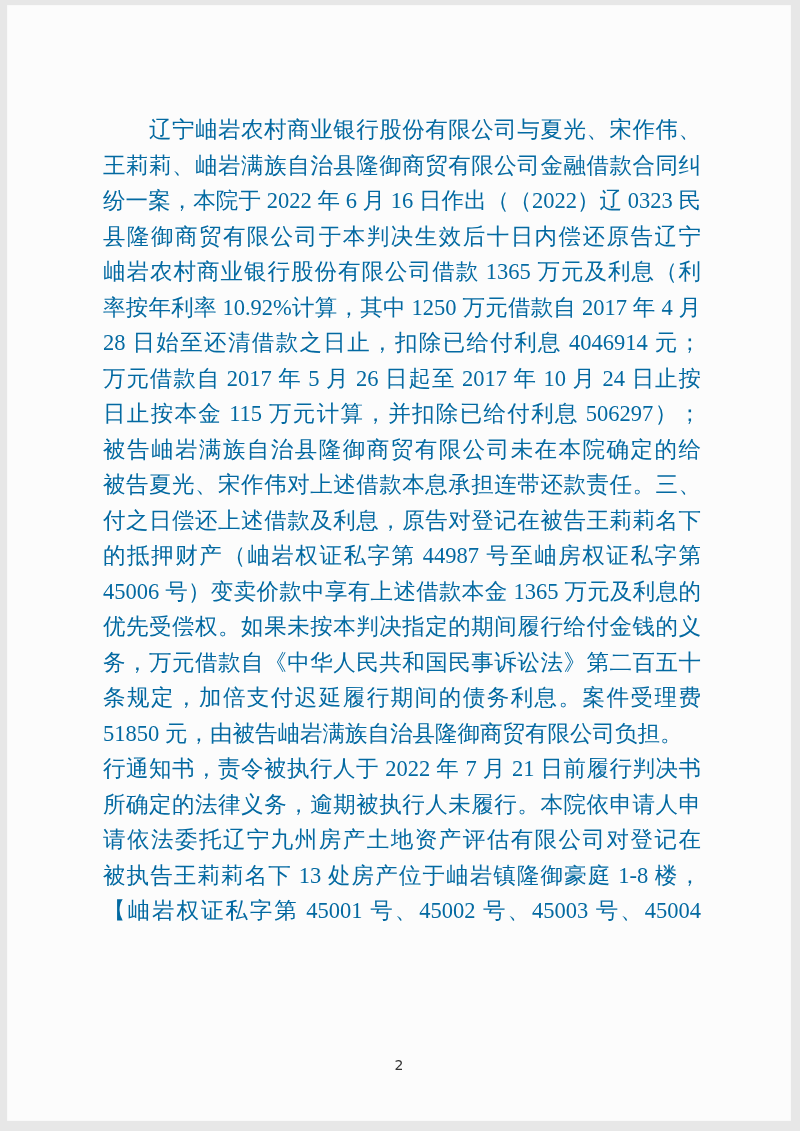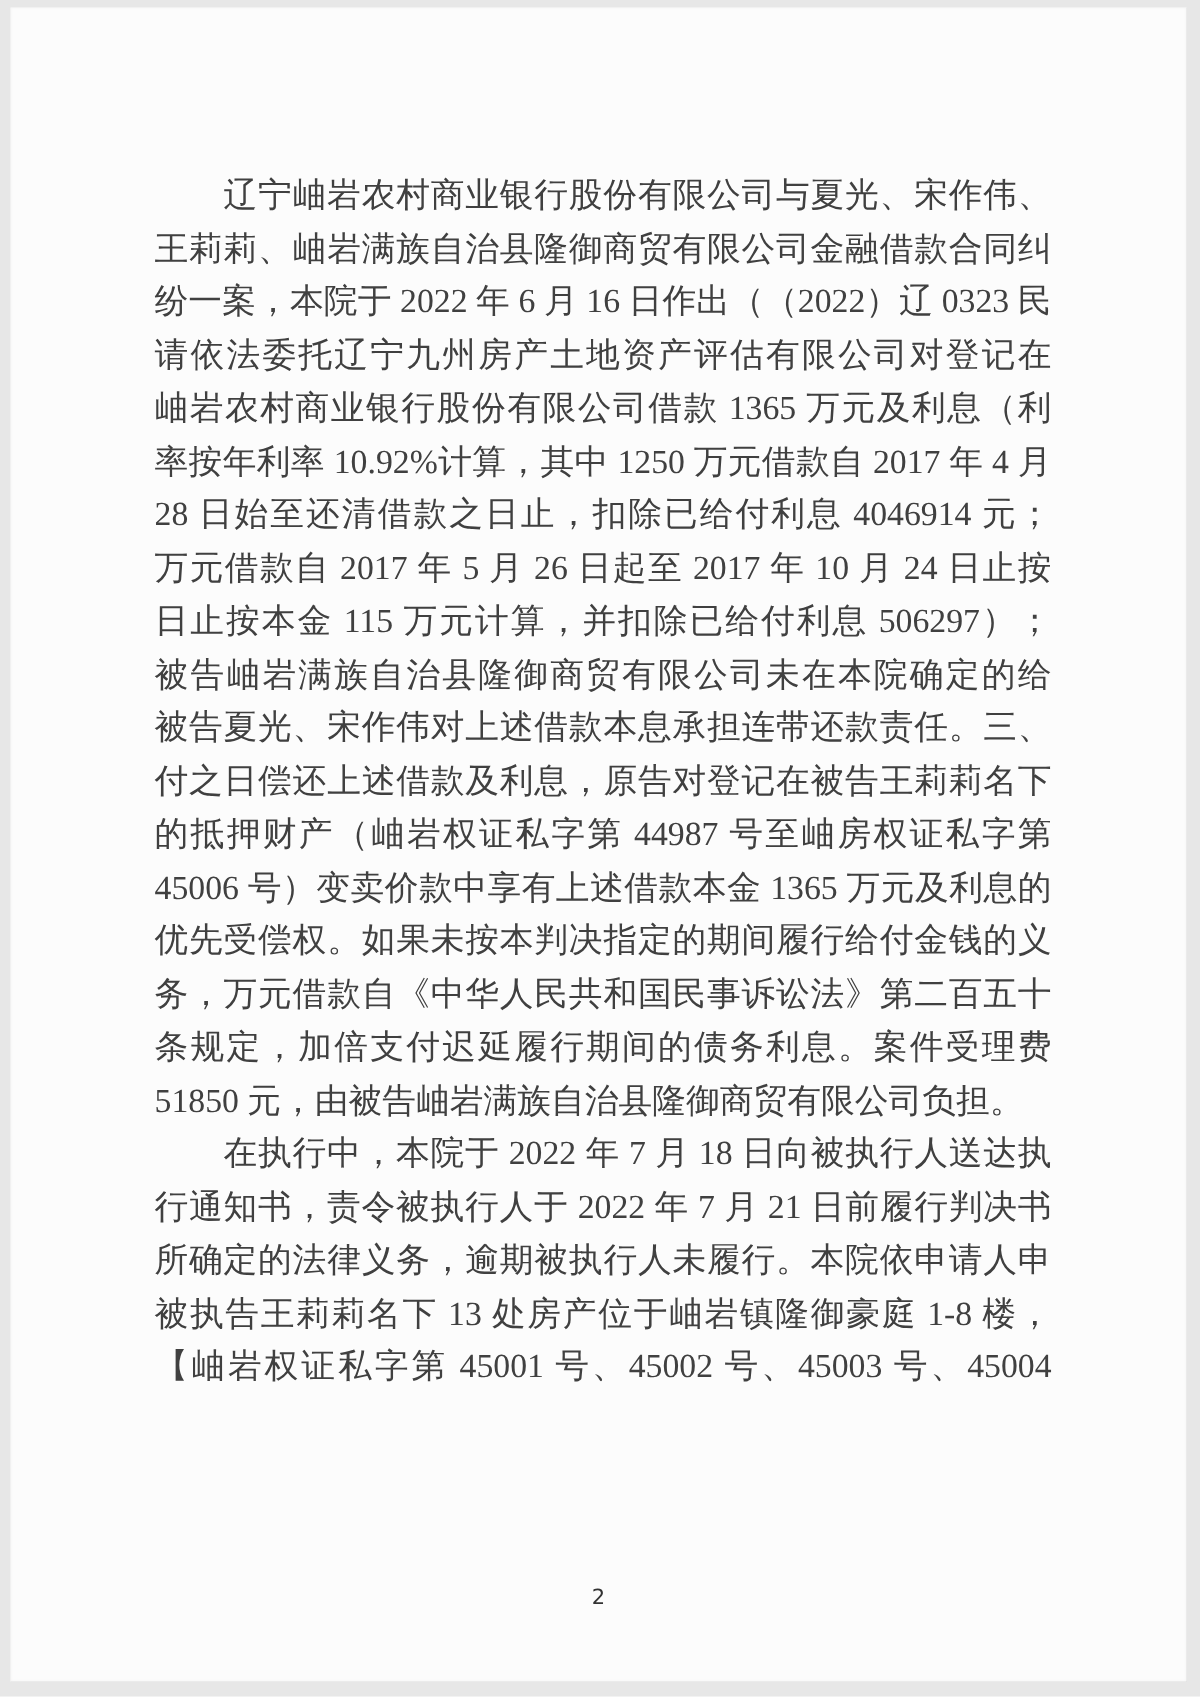--- a/index.html
+++ b/index.html
@@ -48,44 +48,44 @@
     font-family: "DejaVu Sans", sans-serif;
     font-size: 14px;
     color: #333333;
   }
 </style>
 </head>
 <body style="background: rgb(231, 231, 231);">
 
 <div class="scan">
   <div class="page" style="background: rgb(252, 252, 252);">
-    <div class="text-block" style="color: #404040;">
+    <div class="text-block" style="color: #0369a1;">
         <div class="paragraph">
           <div class="line indent">辽宁岫岩农村商业银行股份有限公司与夏光、宋作伟、</div>
           <div class="line">王莉莉、岫岩满族自治县隆御商贸有限公司金融借款合同纠</div>
           <div class="line">纷一案，本院于 2022 年 6 月 16 日作出（（2022）辽 0323 民</div>
-          <div class="line">请依法委托辽宁九州房产土地资产评估有限公司对登记在</div>
+          <div class="line">县隆御商贸有限公司于本判决生效后十日内偿还原告辽宁</div>
           <div class="line">岫岩农村商业银行股份有限公司借款 1365 万元及利息（利</div>
           <div class="line">率按年利率 10.92%计算，其中 1250 万元借款自 2017 年 4 月</div>
           <div class="line">28 日始至还清借款之日止，扣除已给付利息 4046914 元；115</div>
           <div class="line">万元借款自 2017 年 5 月 26 日起至 2017 年 10 月 24 日止按</div>
           <div class="line">日止按本金 115 万元计算，并扣除已给付利息 506297）；二、</div>
           <div class="line">被告岫岩满族自治县隆御商贸有限公司未在本院确定的给</div>
           <div class="line">被告夏光、宋作伟对上述借款本息承担连带还款责任。三、</div>
           <div class="line">付之日偿还上述借款及利息，原告对登记在被告王莉莉名下</div>
           <div class="line">的抵押财产（岫岩权证私字第 44987 号至岫房权证私字第</div>
           <div class="line">45006 号）变卖价款中享有上述借款本金 1365 万元及利息的</div>
           <div class="line">优先受偿权。如果未按本判决指定的期间履行给付金钱的义</div>
           <div class="line">务，万元借款自《中华人民共和国民事诉讼法》第二百五十三</div>
           <div class="line">条规定，加倍支付迟延履行期间的债务利息。案件受理费</div>
           <div class="line para-end">51850 元，由被告岫岩满族自治县隆御商贸有限公司负担。</div>
         </div>
         <div class="paragraph">
-          <div class="line indent">在执行中，本院于 2022 年 7 月 18 日向被执行人送达执</div>
           <div class="line">行通知书，责令被执行人于 2022 年 7 月 21 日前履行判决书</div>
           <div class="line">所确定的法律义务，逾期被执行人未履行。本院依申请人申</div>
+          <div class="line">请依法委托辽宁九州房产土地资产评估有限公司对登记在</div>
           <div class="line">被执告王莉莉名下 13 处房产位于岫岩镇隆御豪庭 1-8 楼，</div>
           <div class="line">【岫岩权证私字第 45001 号、45002 号、45003 号、45004 号、</div>
         </div>
       </div>
     <div class="page-number">2</div>
   </div>
 </div>
 
 </body></html>

